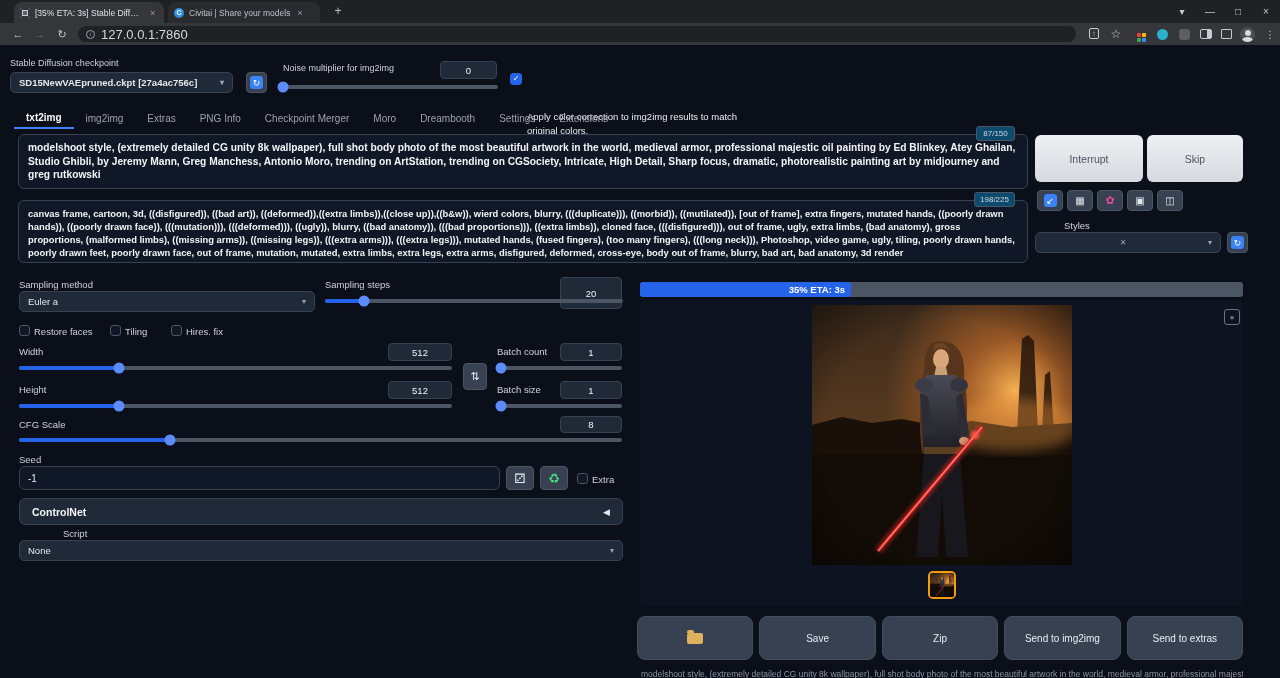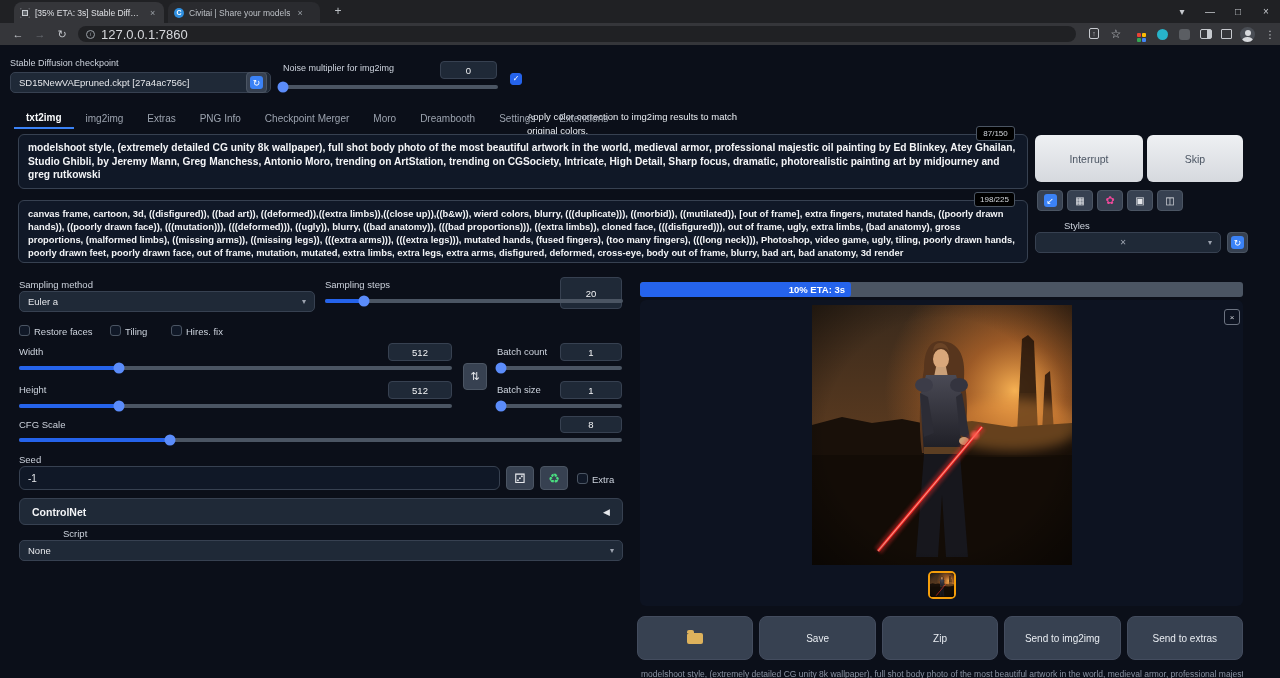--- a/index.html
+++ b/index.html
@@ -57,32 +57,32 @@
                    border-radius:50%; background:#5b8cfa; }
   .cb { position:absolute; width:11px; height:11px; background:#101827; border:1px solid #4b5563;
         border-radius:3px; color:#fff; font-size:8px; line-height:10px; text-align:center; }
   .cb.on { background:#2563eb; border-color:#2563eb; }
   .toolbtn { position:absolute; background:#374151; border:1px solid #4b5563; border-radius:4px;
              display:flex; align-items:center; justify-content:center; color:#e5e7eb; }
   .chip { width:13px; height:13px; background:#3b82f6; border-radius:3px; color:#fff; font-size:9px;
           display:flex; align-items:center; justify-content:center; }
 
   
-  #ckpt-select { left:10px; top:72px; width:261px; height:21px; }
+  #ckpt-select { left:10px; top:72px; width:223px; height:21px;font-weight:bold; }
   #noise-slider { left:281px; top:85px; width:217px; }
   #colorcorr-label { position:absolute; left:527px; top:68px; width:240px; color:#e8ecf1;
                      font-size:9.5px; line-height:14px;margin-top:42px; }
 
   
   #tabnav { position:absolute; left:14px; top:106px; height:24px; display:flex; align-items:center; }
   .navtab { padding:4px 12px; color:#9ca3af; font-size:10px; }
   .navtab.active { color:#f9fafb; font-weight:bold; border-bottom:2px solid #3b82f6; }
 
   
-  .counter { position:absolute; background:#000000; border:1px solid #4b5563; border-radius:3px;
+  .counter { position:absolute; background:#0c4a6e; border:1px solid #4b5563; border-radius:3px;
              color:#d1d5db; font-size:8px; display:flex; align-items:center; justify-content:center; z-index:2; }
   textarea.prompt { position:absolute; background:#101827; border:1px solid #374151; border-radius:6px;
                     color:#f3f4f6; resize:none; overflow:hidden; outline:none; padding:6px 9px;
                     font-family:"Liberation Sans", sans-serif; font-weight:bold; }
   #prompt-box { left:18px; top:134px; width:1010px; height:55px; font-size:10.2px; line-height:13.5px; }
   #negative-box { left:18px; top:200px; width:1010px; height:63px; font-size:9.4px; line-height:13px; }
 
   
   .litebtn { position:absolute; background:linear-gradient(180deg,#eef0f3,#d6d9de); color:#4b5563;
              border-radius:6px; font-size:10.5px; display:flex; align-items:center; justify-content:center; }
@@ -365,21 +365,21 @@
 </div>
 
 <div class="lbl" style="left:19px; top:528px;margin-left:44px;">Script</div>
 <div class="select" style="left:19px; top:540px; width:604px; height:21px;">
   <span>None</span>
   <span class="caret">▾</span>
 </div>
 
 <div id="progressbar">
   <div id="progress-fill">
-    <span>10% ETA: 3s</span>
+    <span>35% ETA: 3s</span>
   </div>
 </div>
 
 <div id="preview-panel"></div>
 <div id="gallery-close">×</div>
 
 <svg viewBox="0 0 260 260" width="260" height="260" style="position:absolute; left:812px; top:305px;">
     <use href="#artwork"></use>
   </svg>
 

